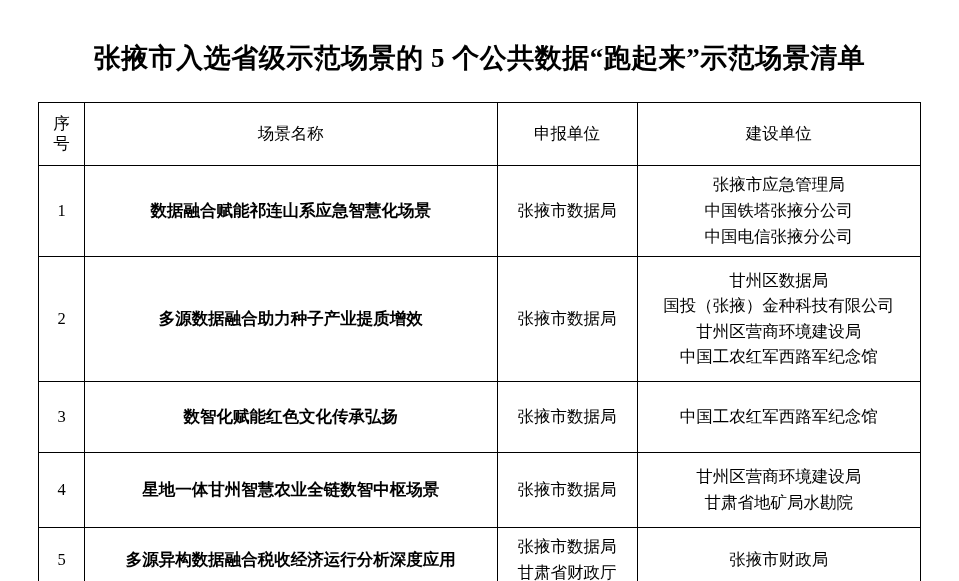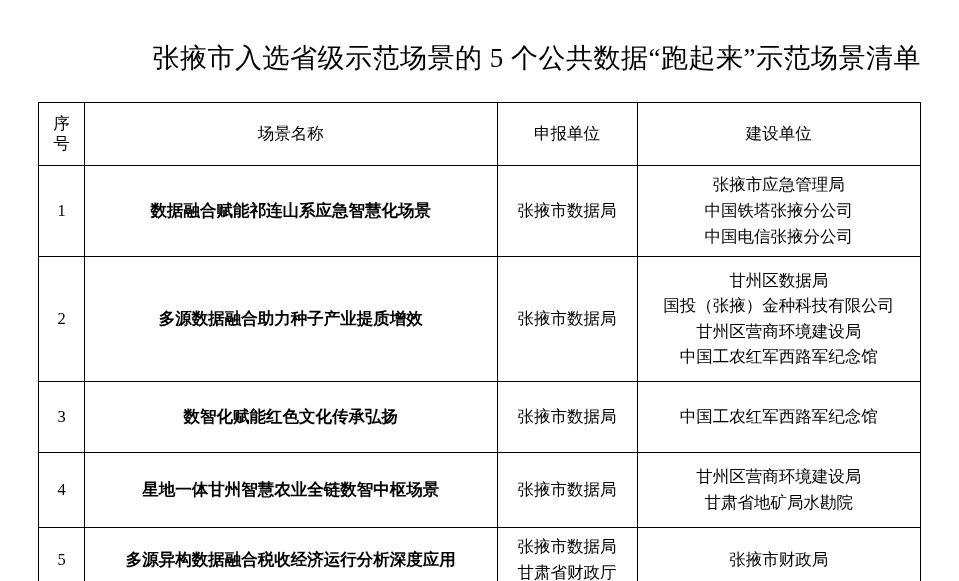--- a/index.html
+++ b/index.html
@@ -15,23 +15,23 @@
     overflow: hidden;
   }
   .page {
     position: relative;
     width: 959px;
     height: 581px;
     box-sizing: border-box;
     padding: 0 38px;
   }
   .doc-title {
-    text-align: right;
+    text-align: center;
     font-size: 27px;
-    font-weight: normal;
+    font-weight: bold;
     letter-spacing: 0.5px;
     padding-top: 42px;
     padding-bottom: 26px;
     line-height: 1.25;
     white-space: nowrap;
   }
   table.scene-table {
     width: 100%;
     border-collapse: collapse;
     table-layout: fixed;

